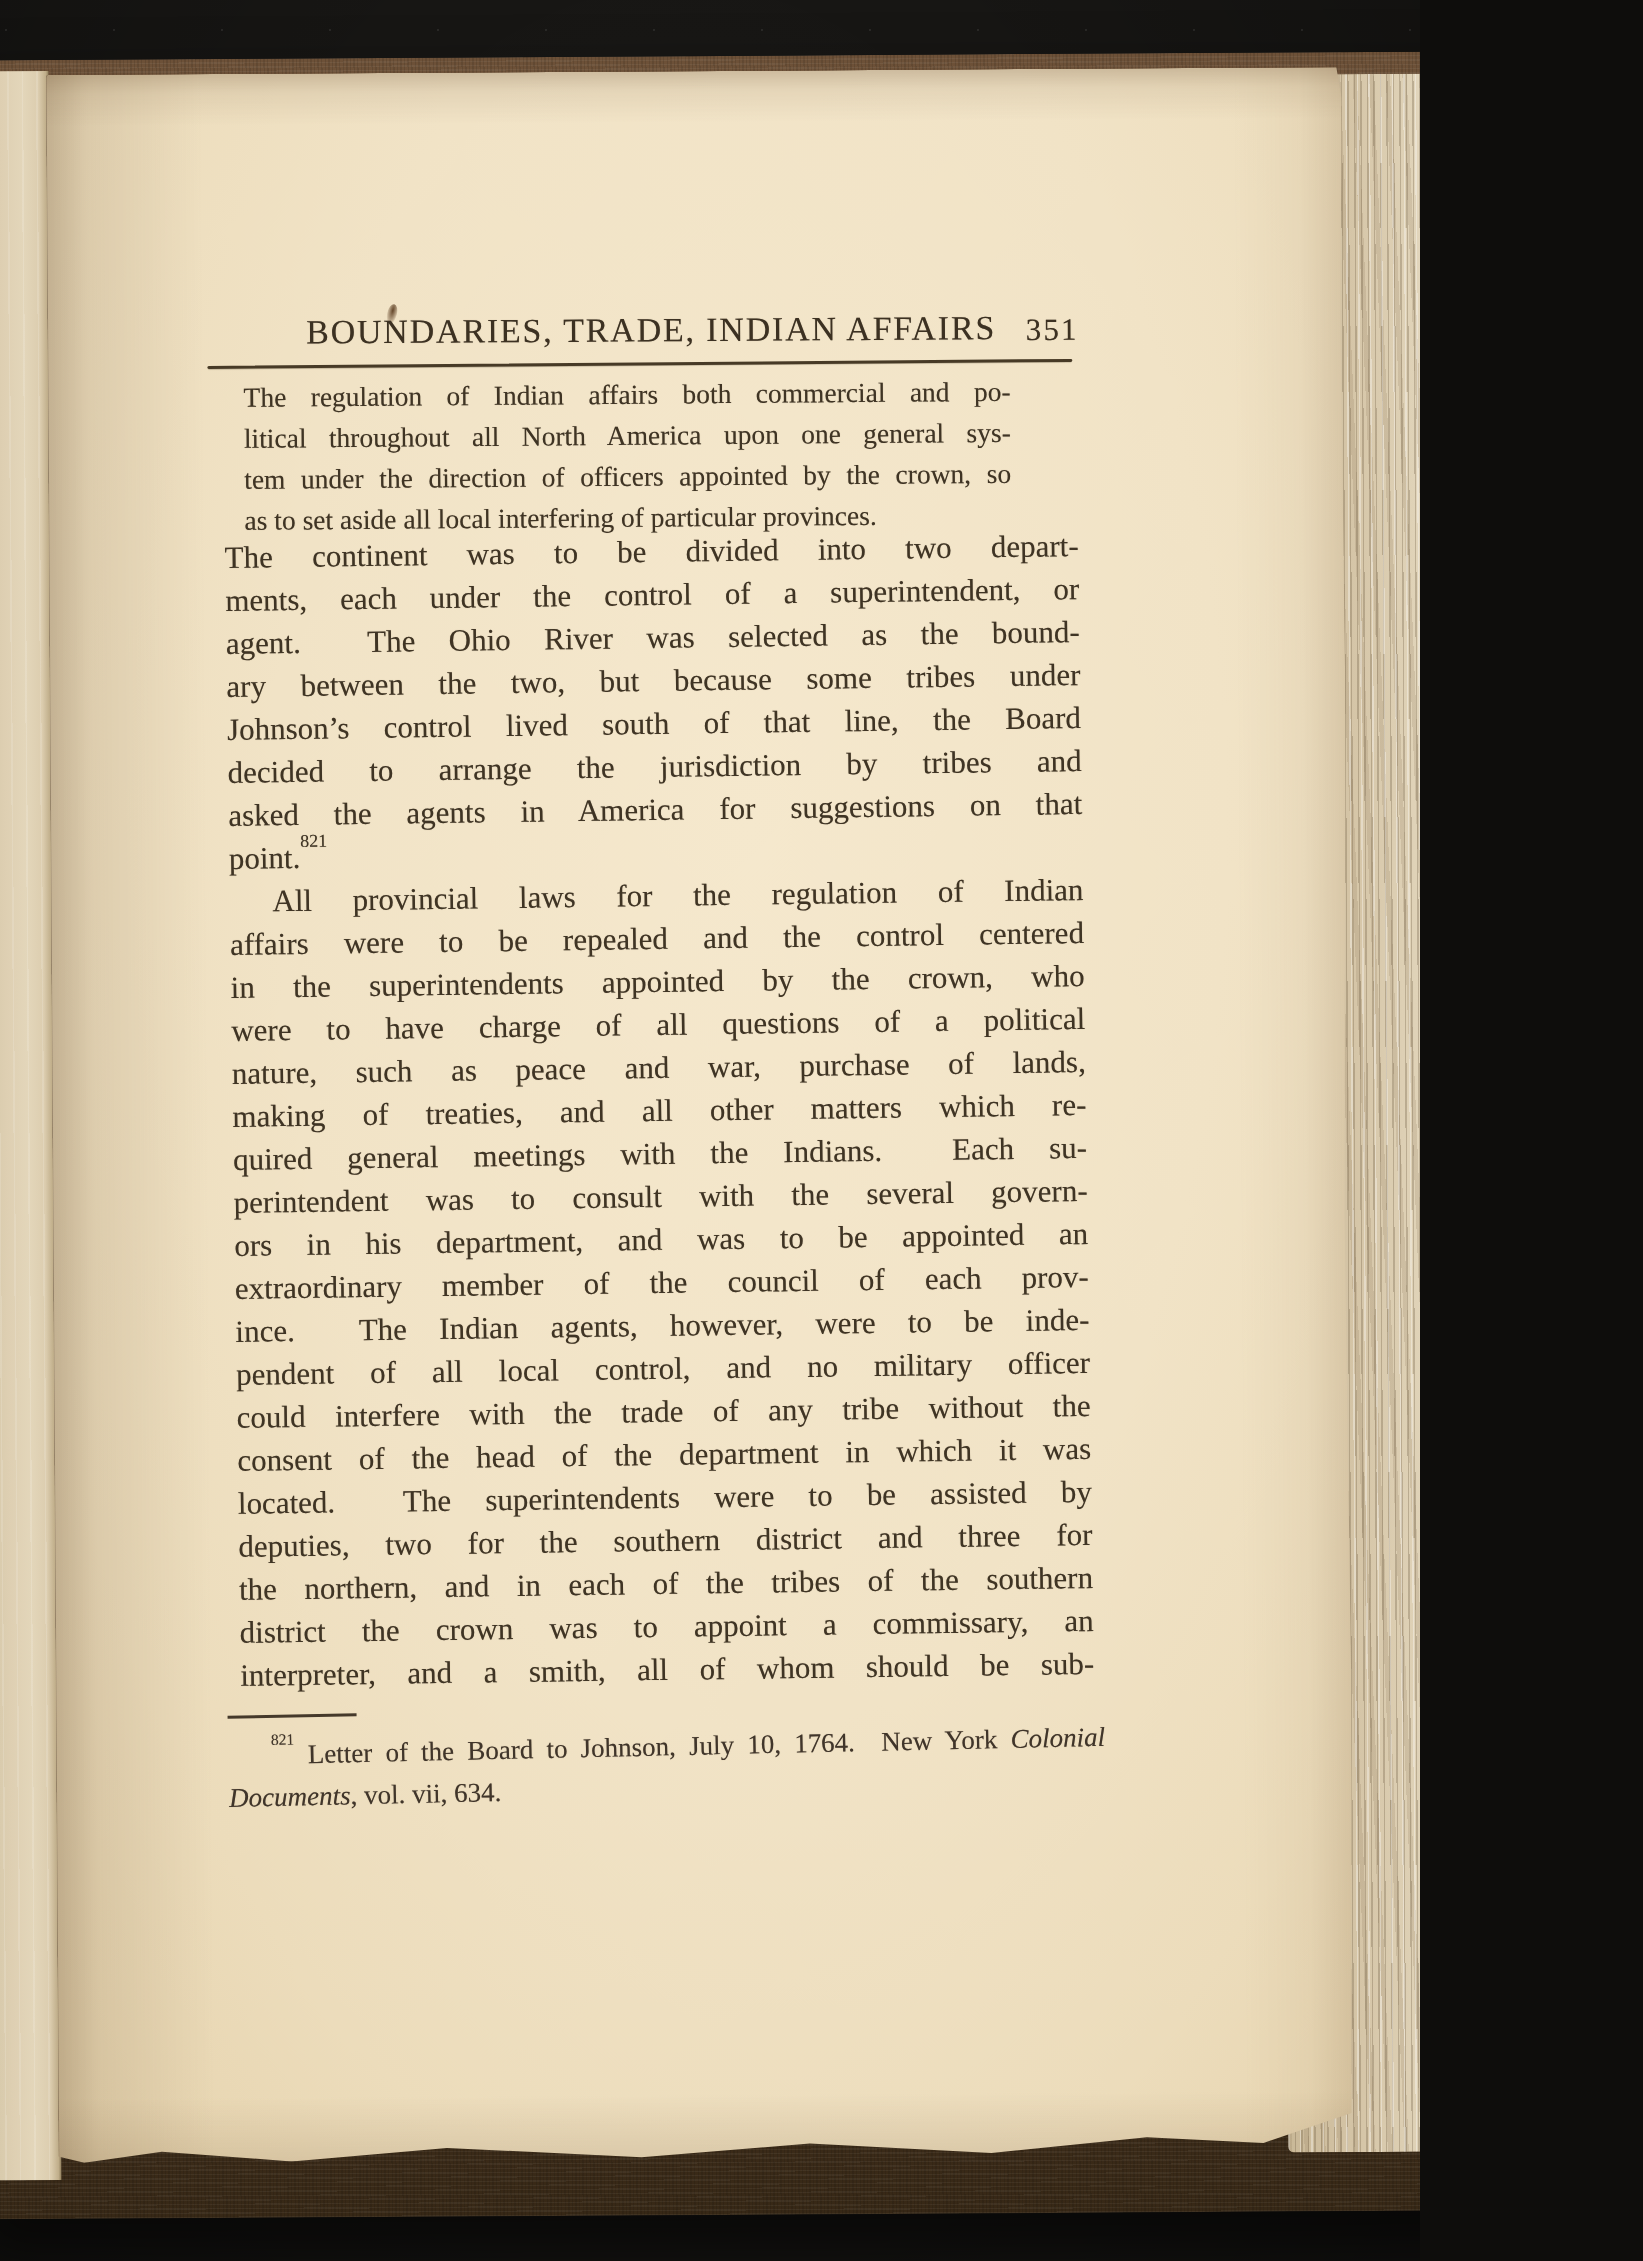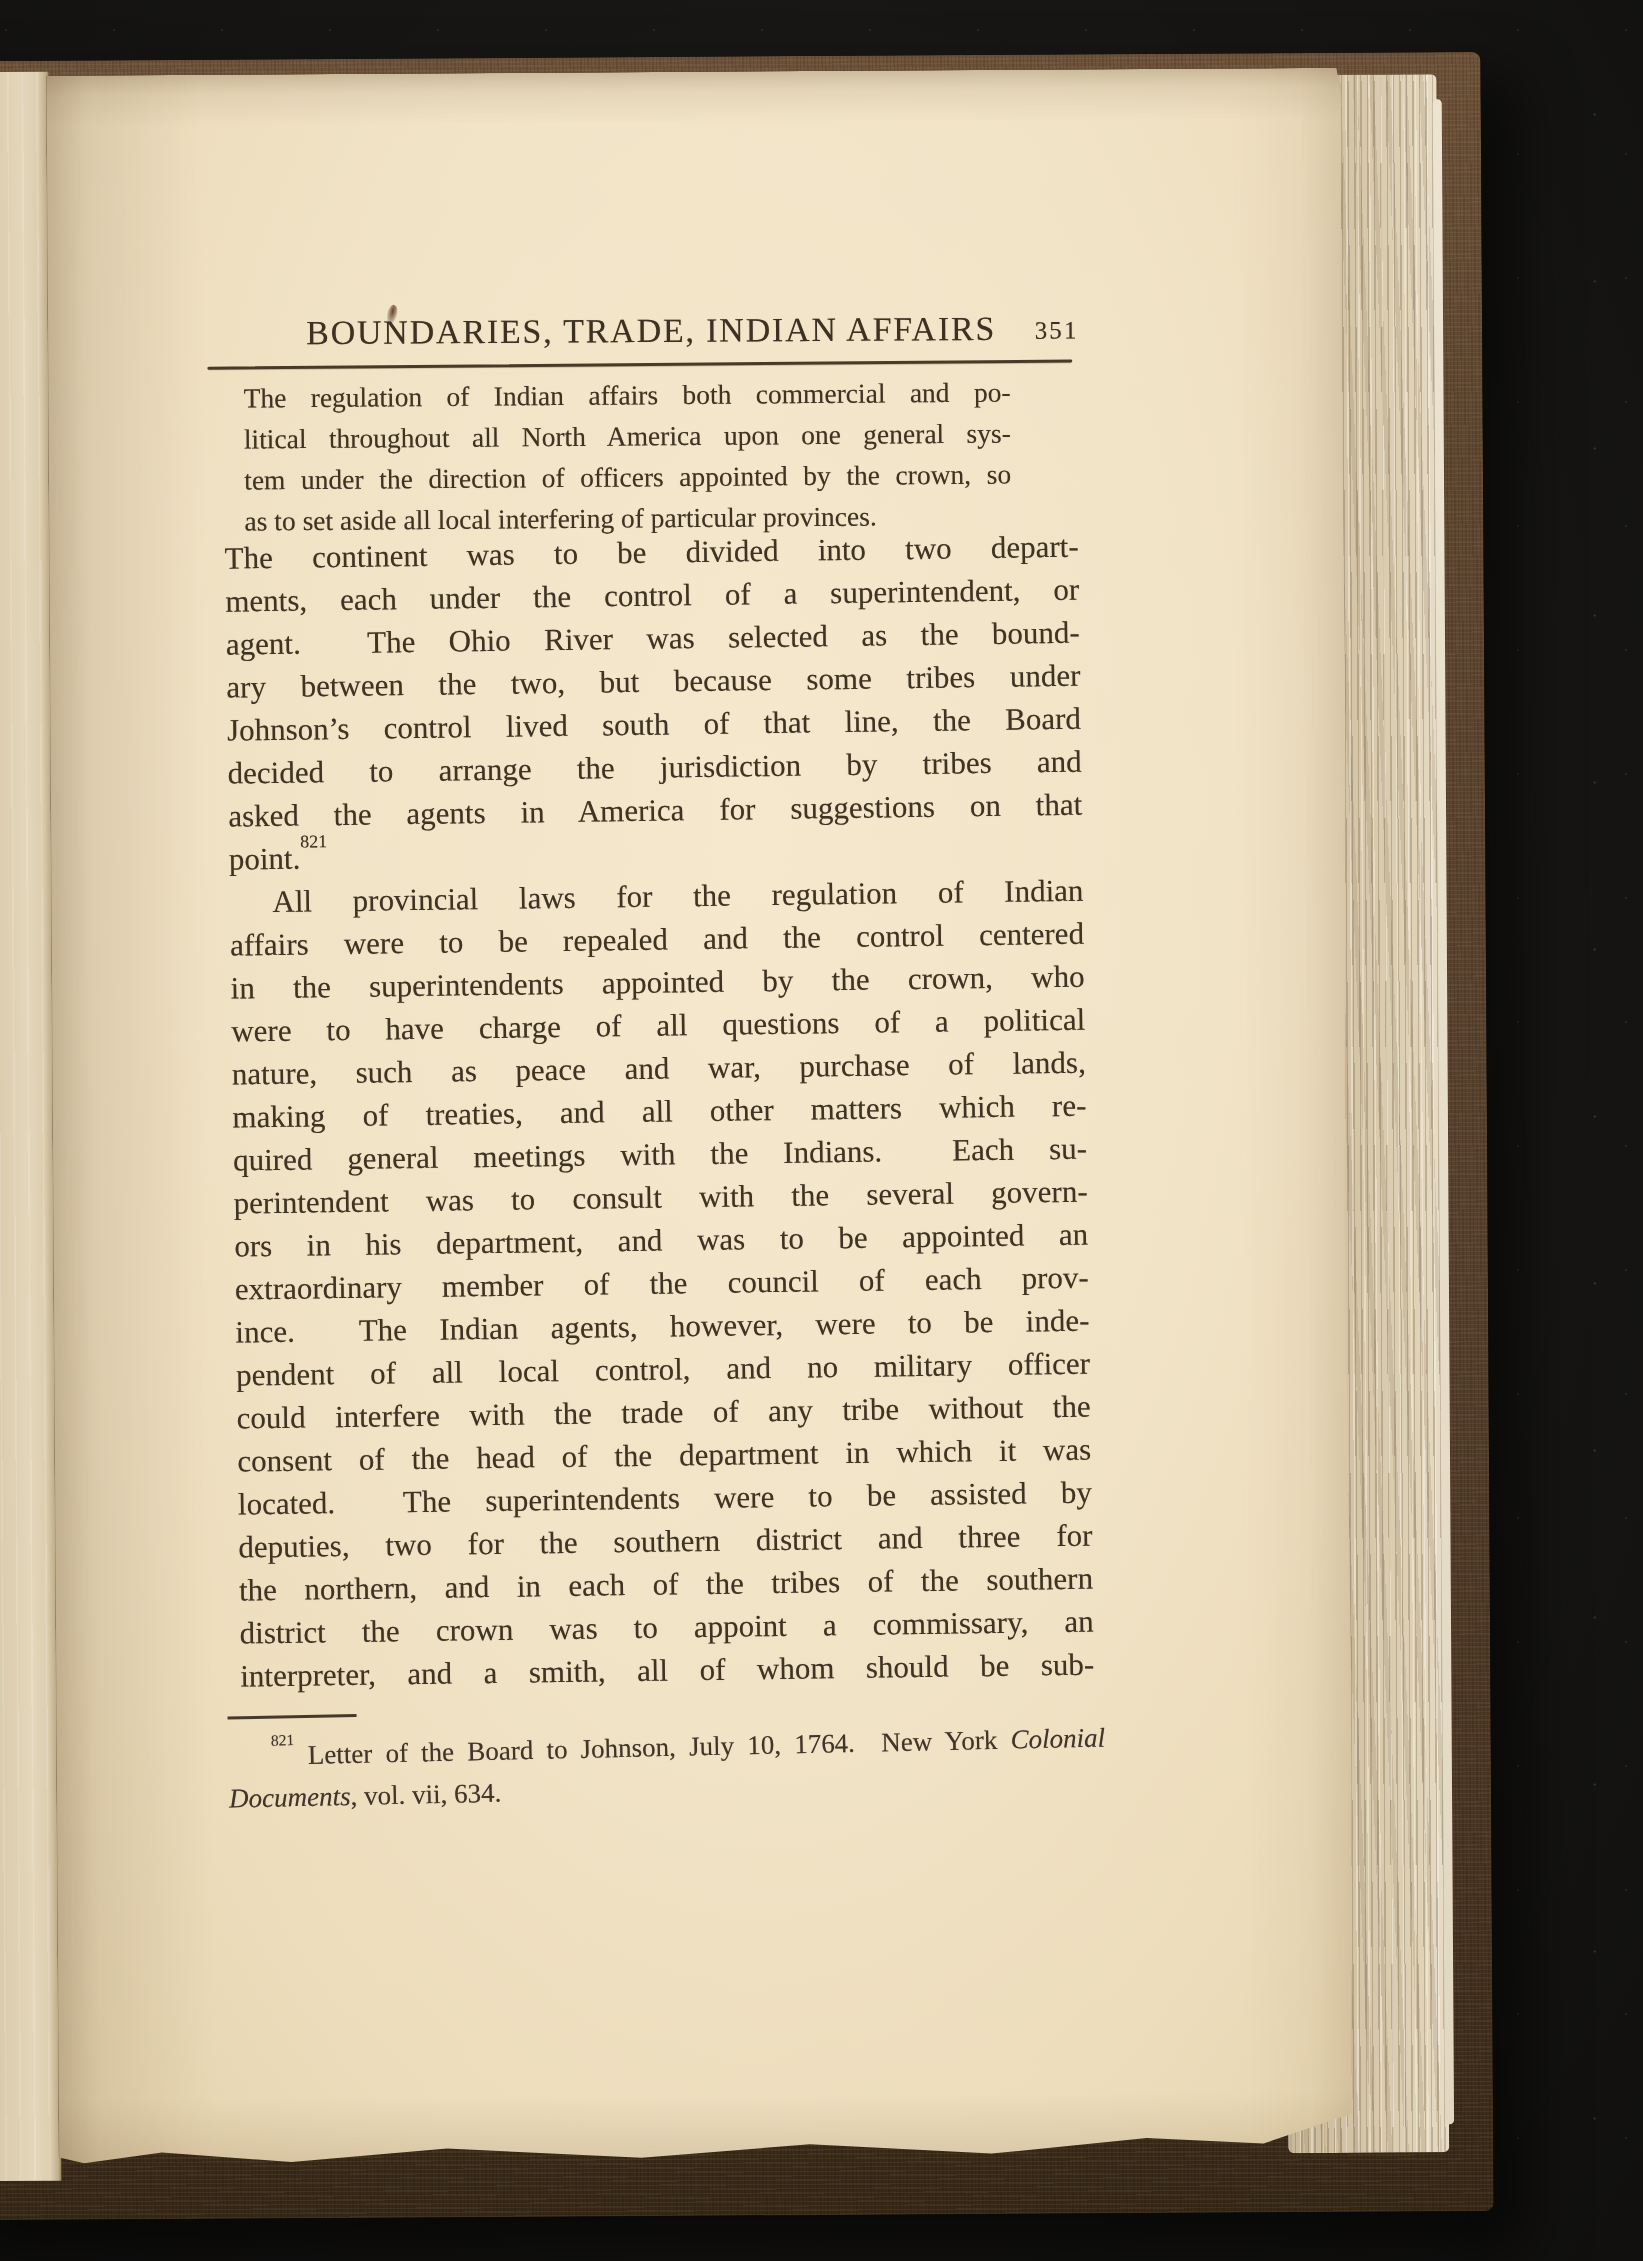--- a/index.html
+++ b/index.html
@@ -1,17 +1,17 @@
 <!DOCTYPE html>
 <html style="font-size:11.6px"><head>
 <meta charset="utf-8">
 <style>
   html,body { margin:0; padding:0; background:#0e0d0c; }
   .canvas {
-    position:relative; width:1643px; height:2261px; overflow:hidden;
+    position:relative; width:1420px; height:2261px; overflow:hidden;
     font-family:"Liberation Serif","DejaVu Serif",serif;
   }
   .backdrop { position:absolute; inset:0; background:#171614; }
   .backdrop::before {
     content:''; position:absolute; inset:0;
     background:radial-gradient(ellipse at 48% 42%, rgba(255,255,255,.04) 0%, rgba(0,0,0,0) 55%, rgba(0,0,0,.28) 100%);
   }
   .backdrop::after {
     content:''; position:absolute; inset:0; opacity:.8;
     background-image:
@@ -58,21 +58,21 @@
       linear-gradient(180deg, rgba(110,82,52,.28) 0px, rgba(110,82,52,.10) 19px, rgba(110,82,52,0) 52px),
       linear-gradient(90deg, rgba(100,76,48,.30) 0px, rgba(100,76,48,.12) 40px, rgba(100,76,48,0) 156px),
       linear-gradient(270deg, rgba(125,98,64,.20) 0px, rgba(125,98,64,.06) 43px, rgba(125,98,64,0) 109px),
       linear-gradient(0deg, rgba(115,88,56,.16) 0px, rgba(115,88,56,0) 69px),
       radial-gradient(ellipse at 54% 36%, #f5e8cd 0%, #f1e3c6 48%, #ecdcbb 76%, #e5d2ac 100%);
     border-left:0.7px solid rgba(70,52,30,.45);
     clip-path:polygon(0% 0%, 99.6% 0%, 100% 1.5%, 99.8% 12%, 100% 30%, 99.7% 55%, 100% 78%, 99.8% 97.8%, 93% 99.2%, 84% 98.9%, 72% 99.6%, 58% 99.1%, 45% 99.7%, 30% 99.2%, 18% 99.8%, 8% 99.3%, 2% 99.8%, 0% 99.5%);
   }
   .running-header { position:absolute; top:237px; left:174px; width:858px; height:43px; color:#3c3122; }
   .header-title { text-align:center; font-size:34px; letter-spacing:1.8px; line-height:43px; }
-  .page-num { position:absolute; right:1.4px; top:2.9px; font-size:25px; letter-spacing:2.2px; line-height:41px; }
+  .page-num { position:absolute; right:1.4px; top:2.9px; font-size:31px; letter-spacing:2.2px; line-height:41px; }
   .rule {
     position:absolute; top:291px; left:159px; width:865px; height:2.9px;
     background:#473a26; border-radius:2.2px; transform:rotate(-0.12deg);
     box-shadow:0 1.4px 0.7px -0.7px rgba(71,58,38,.3);
   }
   .bq {
     position:absolute; top:303px; left:195px; width:767px;
     font-size:27.5px; line-height:41px; color:#3f3424;
     transform:rotate(-0.1deg); transform-origin:0 0;
   }

